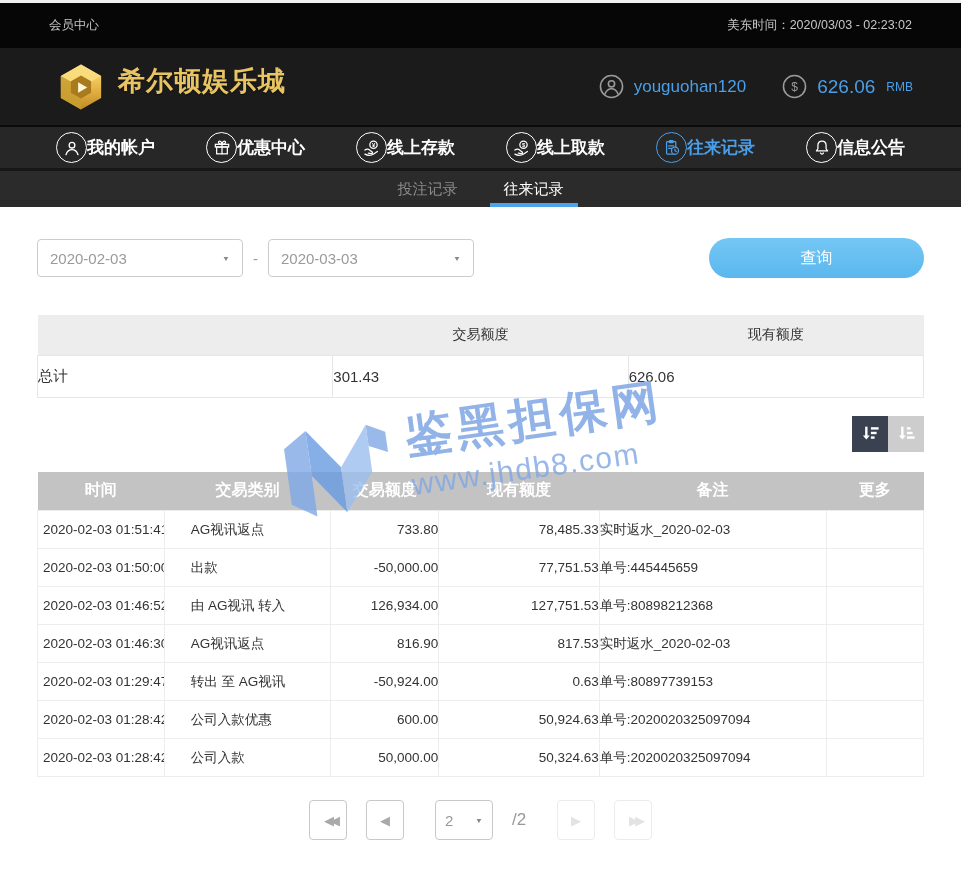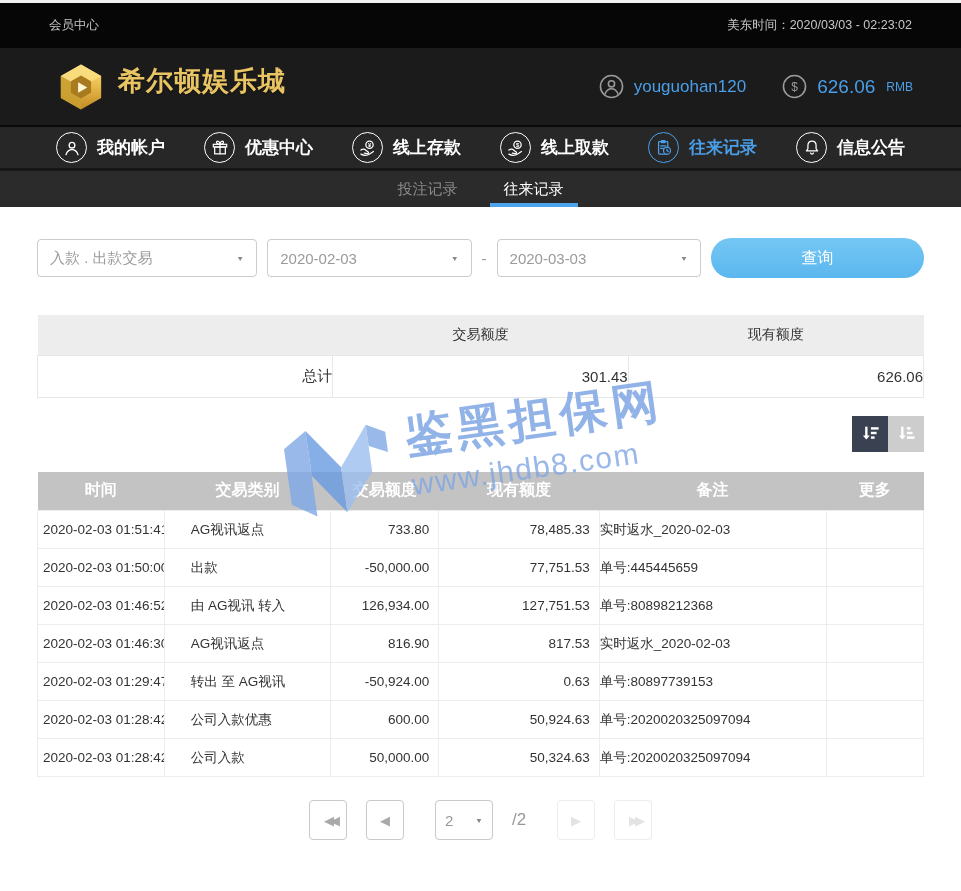--- a/index.html
+++ b/index.html
@@ -20,21 +20,21 @@
   .hdr-right { margin-left: auto; display: flex; align-items: center; gap: 36px; }
   .chip { display: flex; align-items: center; gap: 10px; color: #4a9fe8; cursor: pointer; }
   .chip .ic { width: 25px; height: 25px; color: #9b9b9b; }
   .chip .ic svg { width: 100%; height: 100%; }
   .user-name { font-size: 17px; }
   .balance-num { font-size: 19px; }
   .rmb { font-size: 12px; margin-left: 1px; }
   
   .nav { height: 43px; background: #272727; border-top: 2px solid #0a0a0a;
          display: flex; align-items: center; justify-content: space-between; padding: 0 56px; }
-  .nav-item { display: flex; align-items: center; gap: 10px; color: #fff; font-size: 17px;
+  .nav-item { display: flex; align-items: center; color: #fff; font-size: 17px;
               font-weight: bold; cursor: pointer; }
   .nav-item.active { color: #4a9fe8; }
   .nav-ic { width: 31px; height: 31px; border: 1.5px solid currentColor; border-radius: 50%;
             display: flex; align-items: center; justify-content: center; flex: none; }
   .nav-ic svg { width: 20px; height: 20px; }
   
   .subnav { height: 39px; background: #2b2b2b; border-top: 3px solid #171717;
             display: flex; justify-content: center; gap: 18px; }
   .tab { padding: 0 14px; display: flex; align-items: center; color: #8b8b8b; font-size: 15px;
          position: relative; cursor: pointer; }
@@ -50,39 +50,39 @@
   .sel-type { width: 222px; }
   .sel-date { width: 206px; }
   .caret { font-size: 8px; color: #888; transform: scaleY(.85); }
   .dash { color: #999; font-size: 15px; }
   .btn-query { margin-left: auto; width: 215px; height: 40px; border: none; border-radius: 20px;
                background: linear-gradient(#74c7f4, #5bb7ee); color: #fff; font-size: 16px; cursor: pointer; }
   
   .summary { margin-top: 37px; width: 100%; border-collapse: collapse; }
   .summary th { background: #ededed; height: 40px; font-size: 14px; color: #333;
                 font-weight: normal; width: 33.33%; }
-  .summary td { height: 42px; border: 1px solid #e7e7e7; text-align: right;
+  .summary td { height: 42px; border: 1px solid #e7e7e7; text-align: left;
                 font-size: 15px; color: #333; background: #fff; }
   
   .sort-row { margin-top: 18px; display: flex; justify-content: flex-end; }
   .sort-btn { width: 36px; height: 36px; display: flex; align-items: center;
               justify-content: center; cursor: pointer; }
   .sort-desc { background: #3a4252; }
   .sort-asc  { background: #cdcdcd; }
   .sort-btn svg { width: 22px; height: 22px; }
   
   .records { margin-top: 20px; width: 100%; border-collapse: collapse; table-layout: fixed; }
   .records th { background: #c3c3c3; color: #fff; height: 39px; font-size: 16px; font-weight: bold; }
   .records td { height: 38px; border: 1px solid #ededed; font-size: 13.5px; color: #333;
                 background: #fff; white-space: nowrap; overflow: hidden; }
   .w-time { width: 14.3%; } .w-type { width: 18.8%; } .w-amt { width: 12.2%; }
   .w-bal { width: 18.1%; } .w-rem { width: 25.6%; } .w-more { width: 11%; }
   .c-time { padding-left: 5px; }
   .c-type { padding-left: 26px; }
-  .c-amt, .c-bal { text-align: right; padding-right: 9px; }
+  .c-amt, .c-bal { text-align: right; }
   .c-rem { padding-left: 0; }
   
   .pagination { margin-top: 23px; display: flex; justify-content: center; align-items: center; gap: 19px; }
   .pg-btn { width: 38px; height: 40px; border: 1px solid #c9c9c9; border-radius: 4px; background: #fff;
             display: flex; align-items: center; justify-content: center; color: #a9a9a9;
             font-size: 13px; cursor: pointer; }
   .pg-btn.disabled { border-color: #ececec; color: #e3e3e3; }
   .dbl { letter-spacing: -4px; display: inline-block; transform: translateX(2px); }
   .pg-select { width: 58px; height: 40px; border: 1px solid #c9c9c9; border-radius: 4px;
                display: flex; align-items: center; justify-content: space-between;
@@ -219,24 +219,20 @@
     <span>投注记录</span>
   </div>
   <div class="tab active">
     <span>往来记录</span>
   </div>
 </div>
 
 <div class="content">
 
   <div class="filters">
-    <div class="sel sel-type">
-      <span>入款 . 出款交易</span>
-      <span class="caret">▼</span>
-    </div>
     <div class="sel sel-date">
       <span>2020-02-03</span>
       <span class="caret">▼</span>
     </div>
     <span class="dash">-</span>
     <div class="sel sel-date">
       <span>2020-03-03</span>
       <span class="caret">▼</span>
     </div>
     <button class="btn-query">查询</button>

